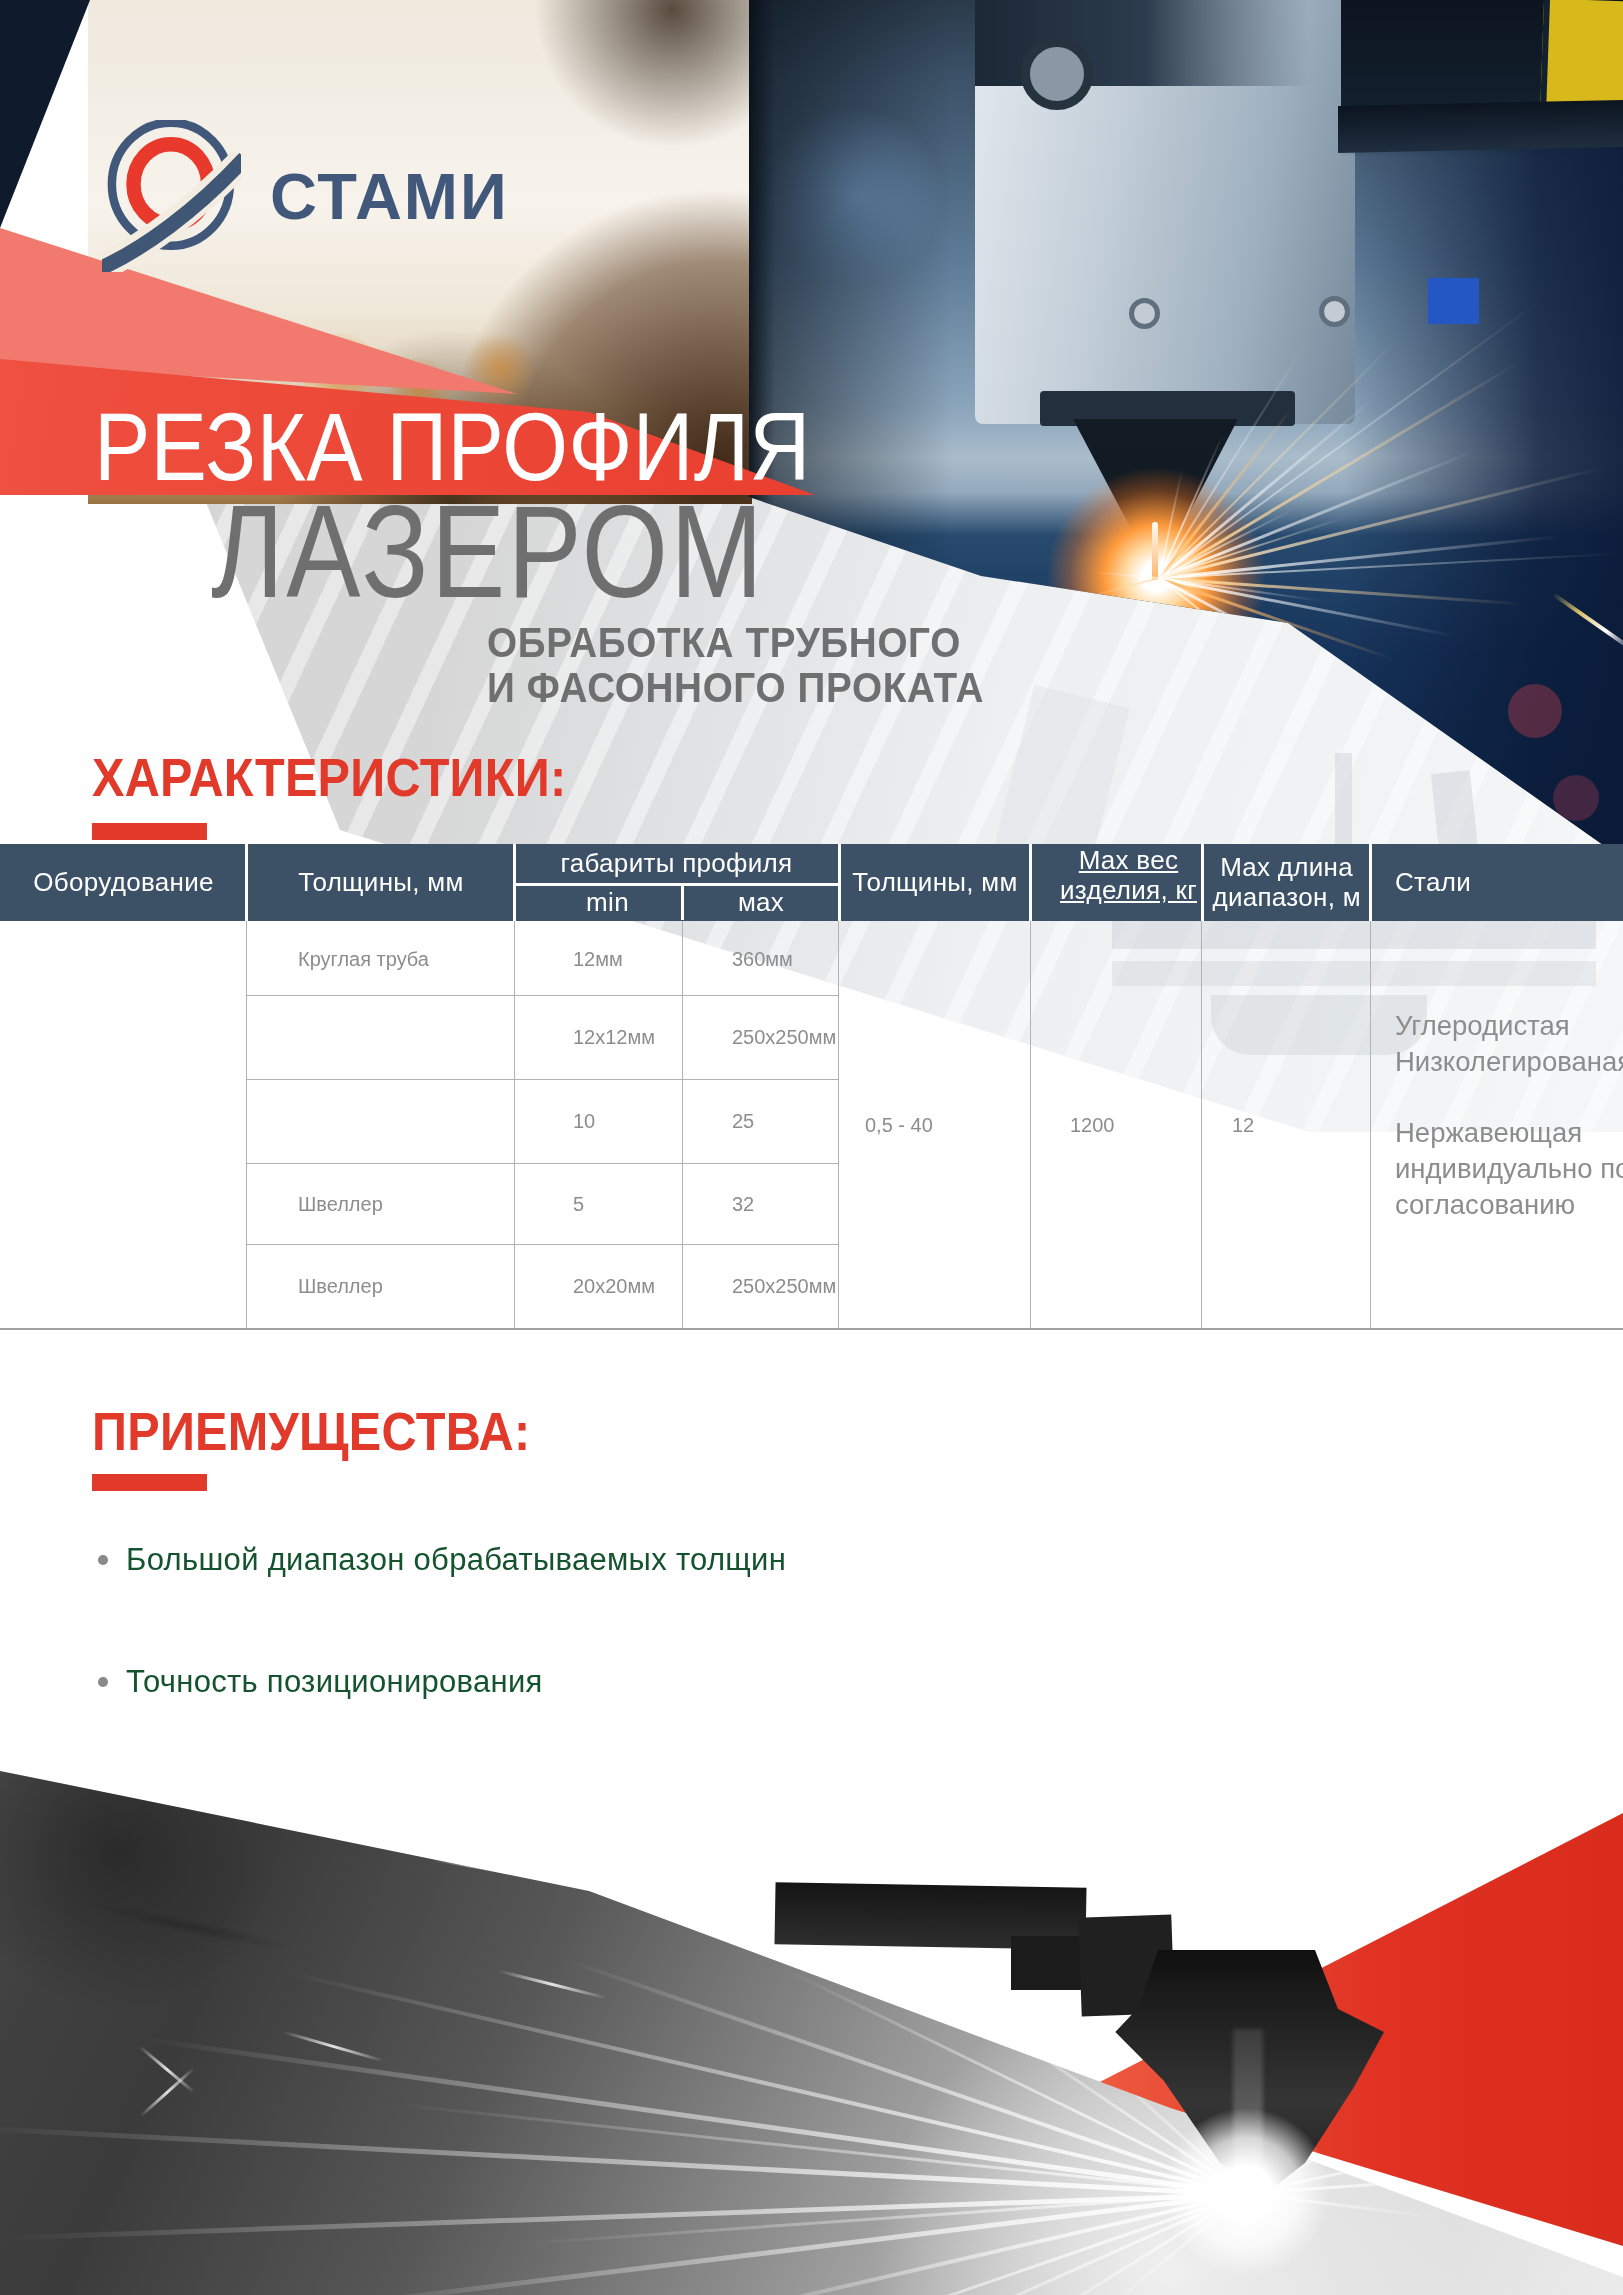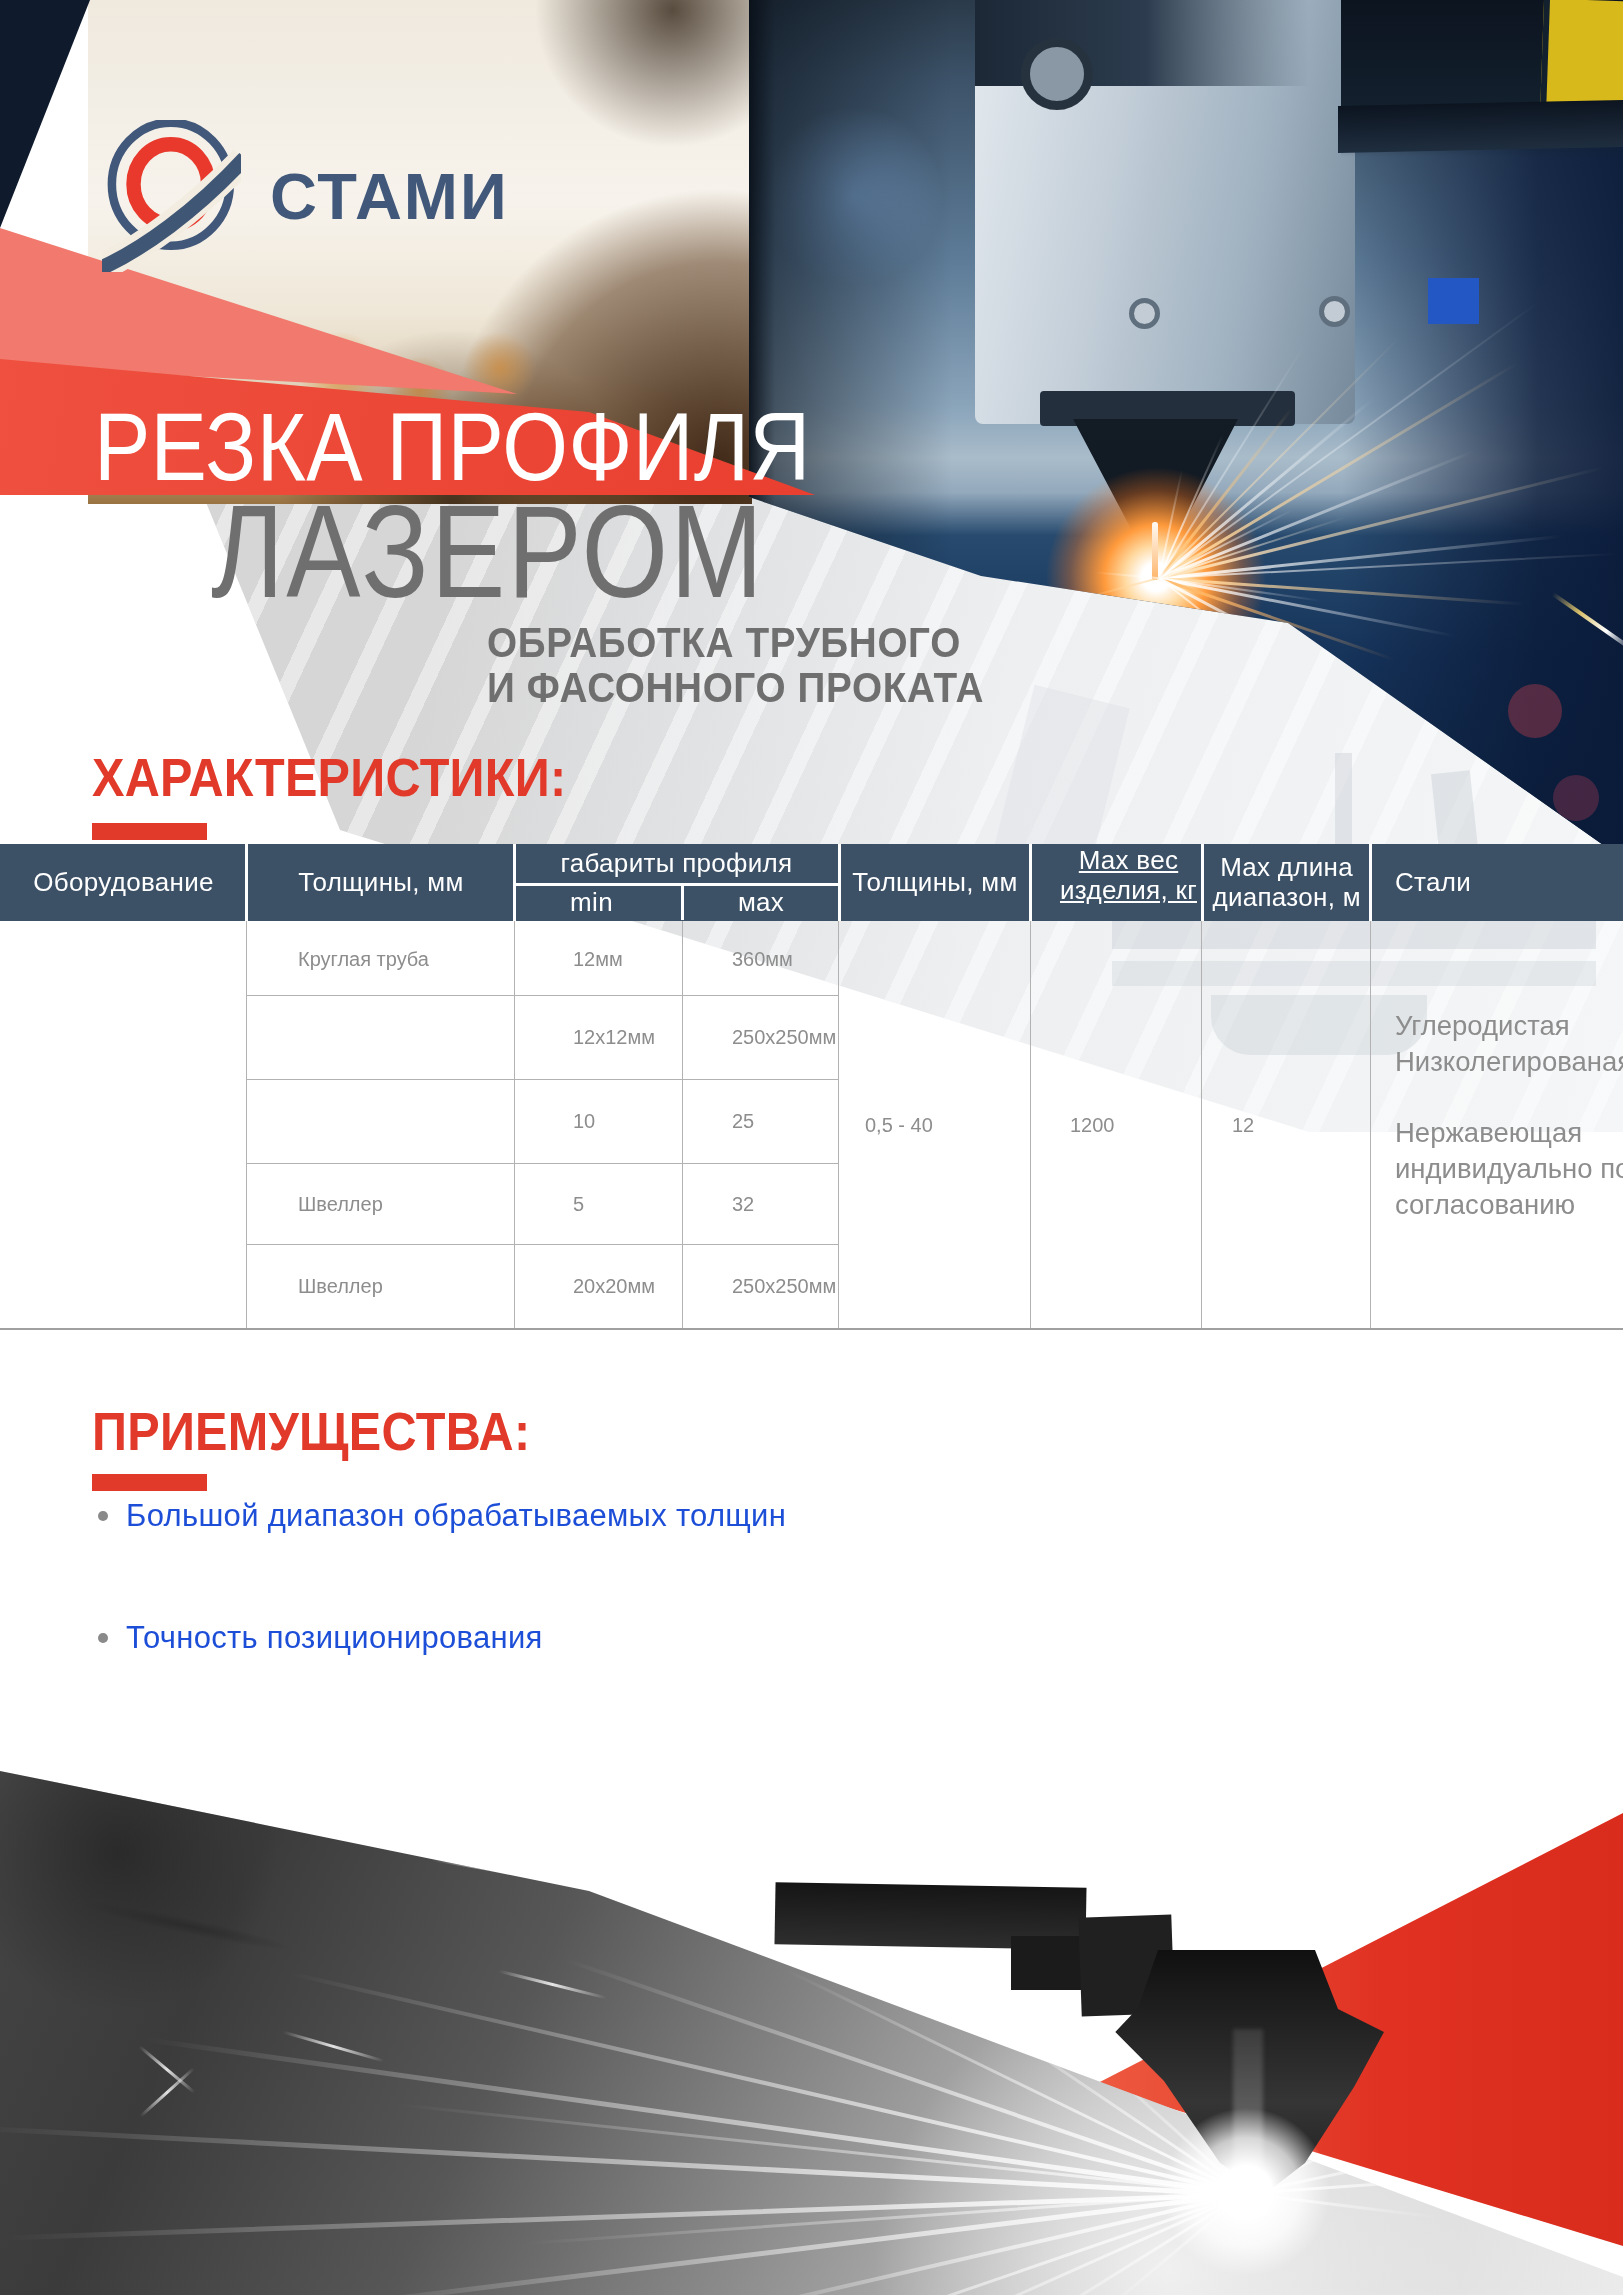--- a/index.html
+++ b/index.html
@@ -80,21 +80,21 @@
   .hsep{position:absolute;background:#ffffff;}
   .th{position:absolute;color:#ffffff;font-size:26px;line-height:1.15;letter-spacing:0.3px;
       display:flex;align-items:center;justify-content:center;text-align:center;}
   .vline{position:absolute;width:1.3px;background:#b2b2b2;top:921px;height:408px;}
   .hline{position:absolute;height:1.3px;background:#b2b2b2;left:247px;width:592px;}
   .tbl-bottom{left:0;top:1328px;width:1623px;height:2px;background:#a0a0a0;}
   .td{position:absolute;color:#8d8d8d;font-size:20px;line-height:1.3;display:flex;align-items:center;}
   .steels{position:absolute;left:1395px;top:1008px;width:242px;color:#8d8d8d;font-size:27.5px;line-height:1.32;}
   .steels p{margin:0 0 34px 0;}
   
-  .bullet-row{position:absolute;left:98px;display:flex;align-items:flex-start;color:#1d4ed8;font-size:31px;}
+  .bullet-row{position:absolute;left:98px;display:flex;align-items:flex-start;color:#14532d;font-size:31px;margin-top:44px;}
   .bullet-dot{width:9.8px;height:9.8px;border-radius:50%;background:#8a8a8a;margin:13px 18.3px 0 0;flex:none;}
   .bullet-text{white-space:pre-wrap;letter-spacing:0.3px;}
   
   .red-tri{left:1094px;top:1813px;width:529px;height:433px;
     clip-path:polygon(529px 0,0 272px,529px 433px);
     background:linear-gradient(90deg,#ee5a40 0%,#e03122 55%,#d92c1c 100%);}
   .photo-bottom{left:0;top:1767px;width:1623px;height:529px;
     clip-path:polygon(0 3.9px,589px 124px,1106px 317px,1623px 510px,1623px 529px,0 529px);
     background:
       radial-gradient(circle 222px at 118px 85px, rgba(25,25,25,.55), rgba(25,25,25,0) 72%),
@@ -206,21 +206,21 @@
     <div class="hsep" style="left:513px;top:0;width:3.3px;height:77px;"></div>
     <div class="hsep" style="left:838px;top:0;width:3.3px;height:77px;"></div>
     <div class="hsep" style="left:1029px;top:0;width:3.3px;height:77px;"></div>
     <div class="hsep" style="left:1201px;top:0;width:3.3px;height:77px;"></div>
     <div class="hsep" style="left:1369px;top:0;width:3.3px;height:77px;"></div>
     <div class="hsep" style="left:514px;top:39px;width:325px;height:2.6px;"></div>
     <div class="hsep" style="left:681px;top:41px;width:3.3px;height:35px;"></div>
     <div class="th" style="left:0;top:0;width:247px;height:77px;">Оборудование</div>
     <div class="th" style="left:249px;top:0;width:264px;height:77px;">Толщины, мм</div>
     <div class="th" style="left:514px;top:0;width:325px;height:39px;">габариты профиля</div>
-    <div class="th" style="left:488px;top:41px;width:167px;height:35px;padding-left:20px;">min</div>
+    <div class="th" style="left:504px;top:41px;width:167px;height:35px;padding-left:20px;">min</div>
     <div class="th" style="left:684px;top:41px;width:154px;height:35px;">мах</div>
     <div class="th" style="left:841px;top:0;width:188px;height:77px;">Толщины, мм</div>
     <div class="th" style="left:1033px;top:0;width:151px;height:63px;margin-left:20px;text-decoration:underline;">Max вес изделия, кг</div>
     <div class="th" style="left:1204px;top:0;width:151px;height:77px;margin-left:7.2px;">Max длина диапазон, м</div>
     <div class="th" style="left:1395px;top:0;width:164px;height:77px;justify-content:flex-start;text-align:left;">Стали</div>
   </div>
 
   <div class="vline" style="left:246px;"></div>
   <div class="vline" style="left:514px;"></div>
   <div class="vline" style="left:682px;"></div>

